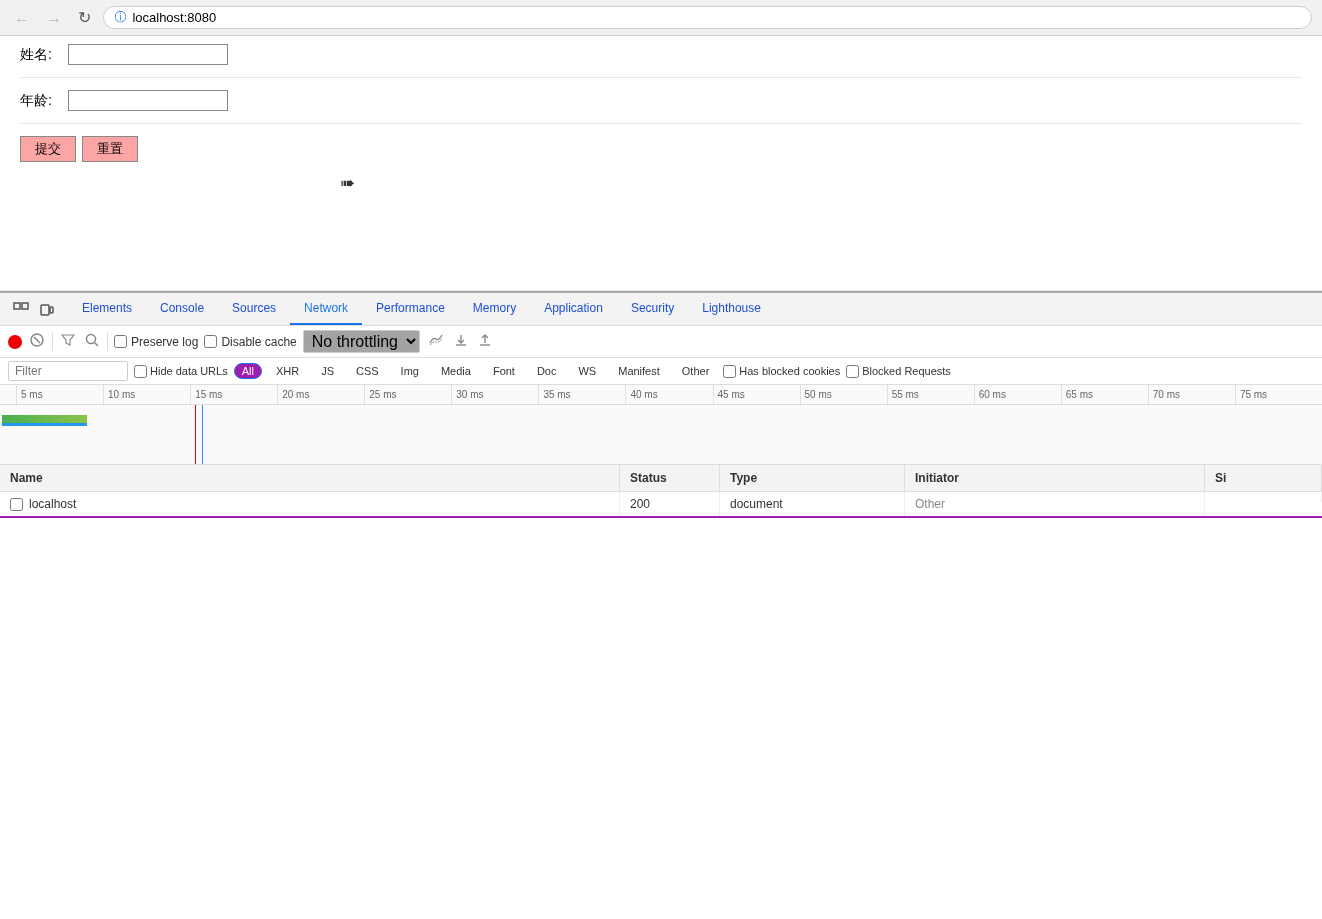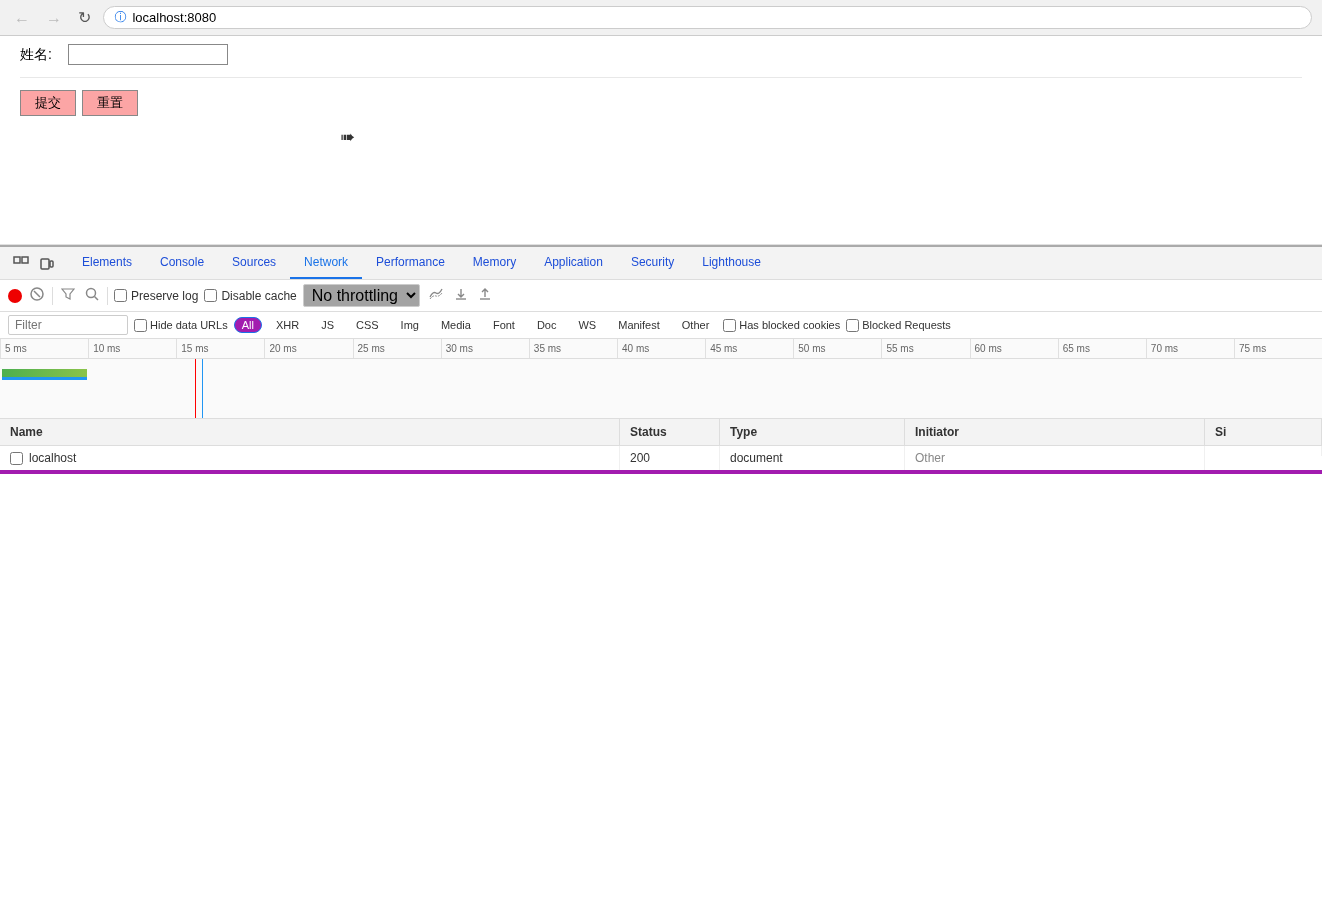--- a/index.html
+++ b/index.html
@@ -218,21 +218,21 @@
       border-bottom: 1px solid #ddd;
       position: relative;
       height: 80px;
       overflow: hidden;
     }
     .timeline-ruler {
       display: flex;
       border-bottom: 1px solid #ddd;
       height: 20px;
       align-items: flex-start;
-      padding-left: 0;
+      padding-left: 16px;
     }
     .timeline-tick {
       font-size: 10px;
       color: #666;
       flex: 1;
       text-align: center;
       border-left: 1px solid #e0e0e0;
       height: 100%;
       display: flex;
       align-items: center;
@@ -262,21 +262,21 @@
       white-space: nowrap;
     }
     .th-name { width: 620px; }
     .th-status { width: 100px; }
     .th-type { width: 185px; }
     .th-initiator { width: 300px; }
     .th-size { flex: 1; }
 
     .table-row-data {
       display: flex;
-      border-bottom: 4px solid #a21caf;
+      border-bottom: 2px solid #a21caf;
       font-size: 12px;
       color: #333;
       align-items: flex-start;
     }
     .td {
       padding: 5px 10px;
       border-right: 1px solid #f0f0f0;
       white-space: nowrap;
       overflow: hidden;
       text-overflow: ellipsis;
@@ -302,20 +302,24 @@
   <button class="nav-btn">↻</button>
   <div class="address-bar">
     <span class="secure-icon">ⓘ</span>
     <input class="address-input" type="text" value="localhost:8080" style="">
   </div>
 </div>
 
 <div class="page-content">
   <div class="form-row">
     <span class="form-label">姓名:</span>
+    <input class="form-input" type="text" style="">
+  </div>
+  <div class="form-row">
+    <span class="form-label">年龄:</span>
     <input class="form-input" type="text" style="">
   </div>
   <div class="form-buttons">
     <button class="form-btn">提交</button>
     <button class="form-btn">重置</button>
   </div>
   <div class="cursor-area">
     <span class="cursor">➠</span>
   </div>
 </div>

